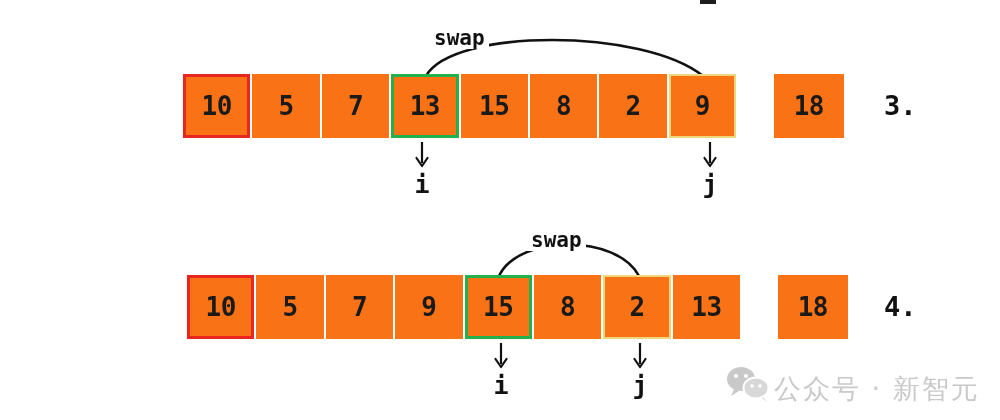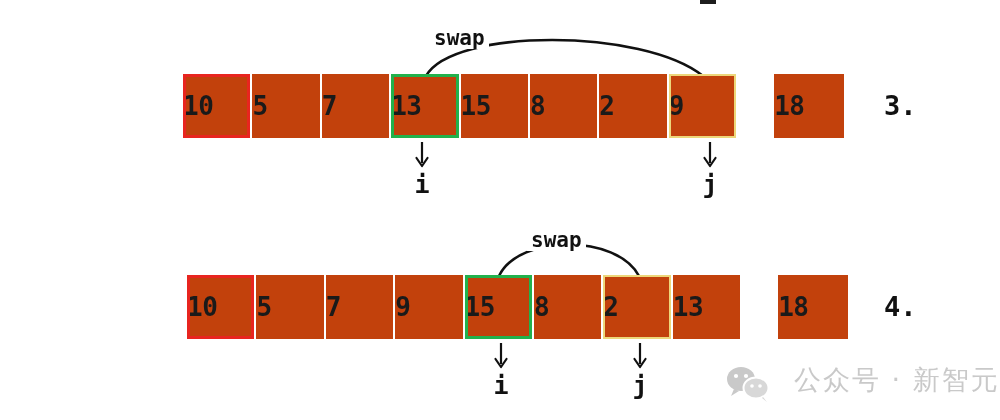--- a/index.html
+++ b/index.html
@@ -33,25 +33,25 @@
   
   .array-row {
     position: absolute;
     display: flex;
     height: 64px;
   }
   .cell {
     width: 69.4px;
     height: 64px;
     box-sizing: border-box;
-    background: #c2410c;
+    background: #f97316;
     border-right: 2px solid #ffffff;
     display: flex;
     align-items: center;
-    justify-content: flex-start;
+    justify-content: center;
     position: relative;
   }
   .cell:last-child { border-right: none; margin-left: 36px; }
 
   .cell-value {
     font-family: "DejaVu Sans Mono", "Liberation Mono", monospace;
     font-size: 26px;
     font-weight: 700;
     color: #1a1a1a;
     letter-spacing: -0.5px;
@@ -134,22 +134,22 @@
     height: 4px;
     background: #1d1d1d;
   }
 
   
   .watermark {
     position: absolute;
     left: 726px;
     top: 366px;
     display: flex;
-    align-items: flex-start;
-    gap: 24px;
+    align-items: flex-end;
+    gap: 4px;
     opacity: 1;
   }
   .watermark .wm-text {
     font-family: "DejaVu Sans", "Liberation Sans", sans-serif;
     font-size: 27px;
     color: #c9c9c9;
     letter-spacing: 2px;
     line-height: 1;
     white-space: nowrap;
   }

